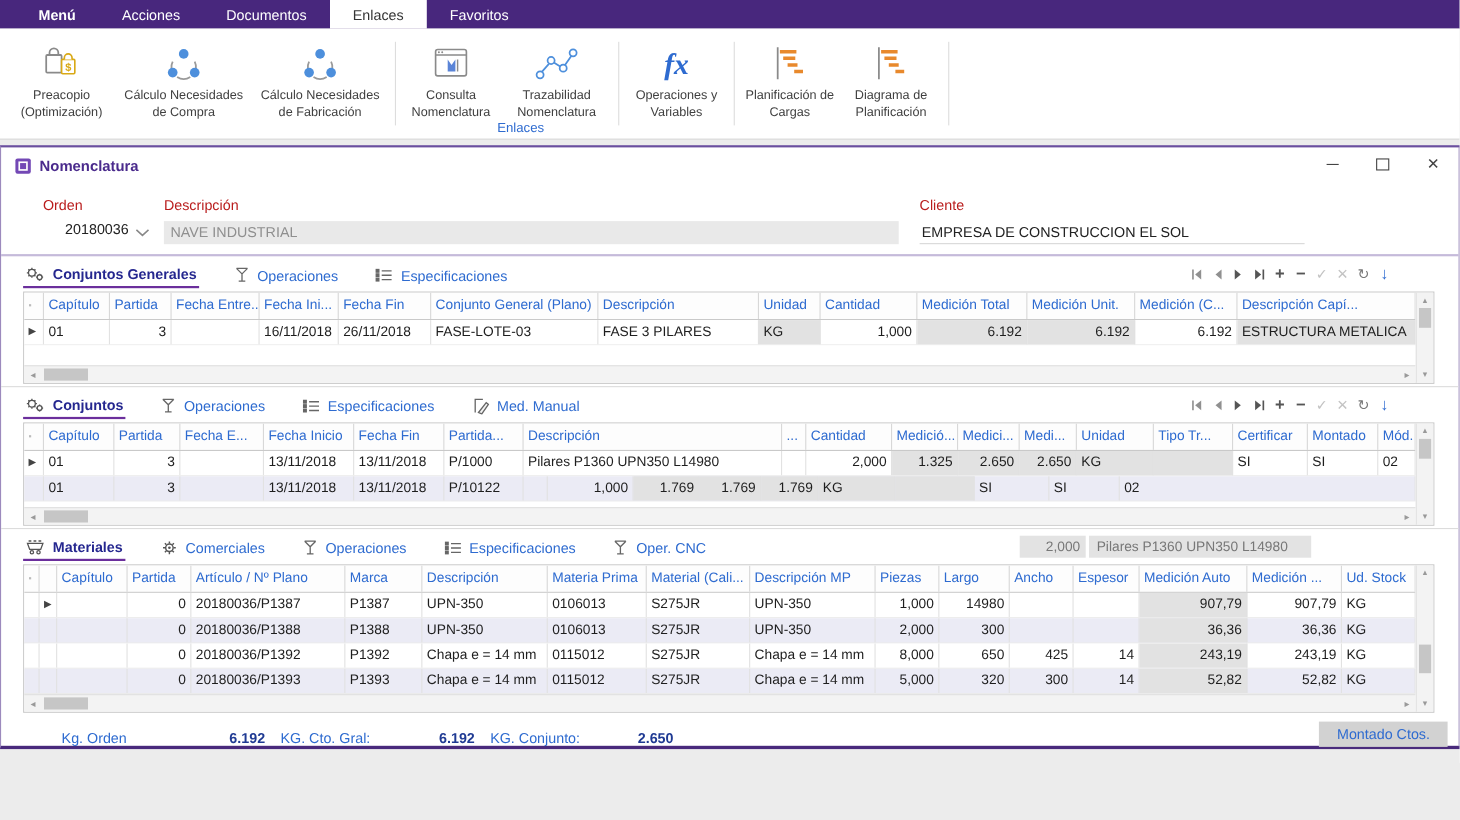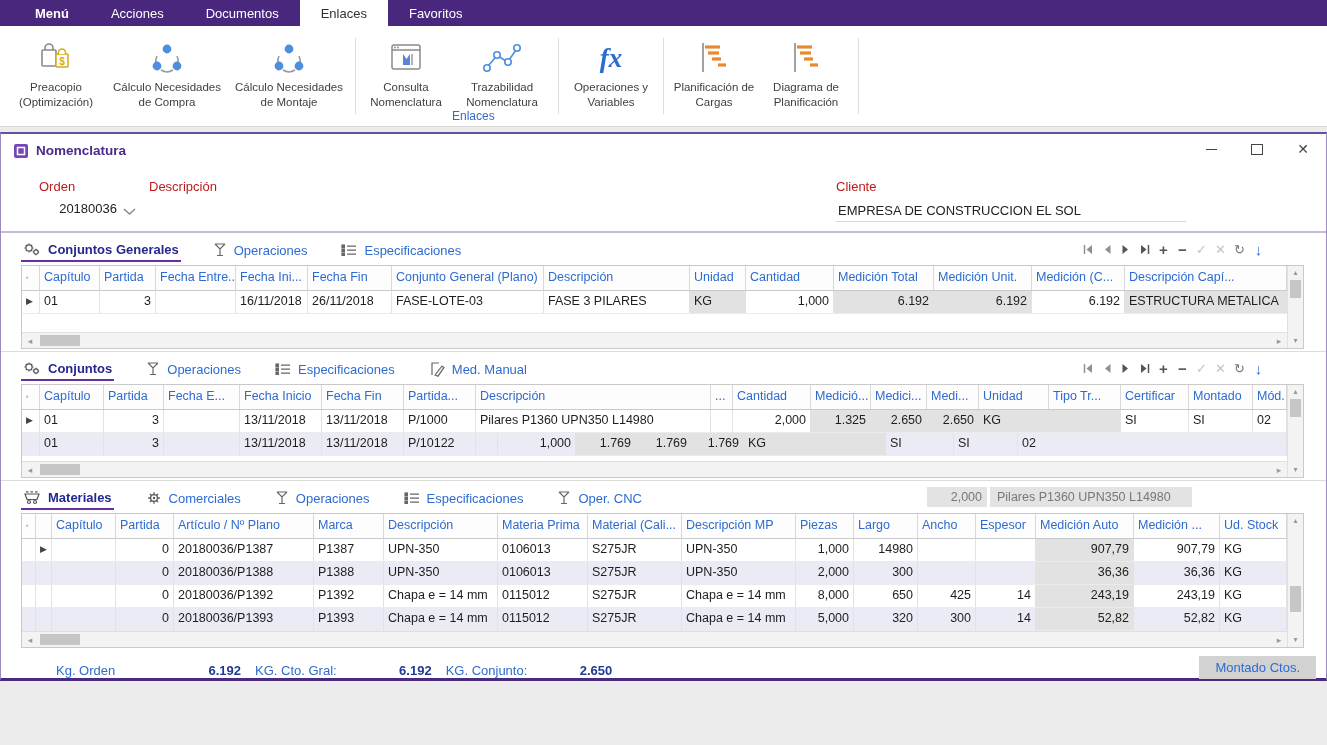--- a/index.html
+++ b/index.html
@@ -132,34 +132,34 @@
           </g>
           <g fill="#4d8fdc">
             <circle cx="21" cy="10" r="4.4"></circle>
             <circle cx="11" cy="27" r="4.4"></circle>
             <circle cx="31" cy="27" r="4.4"></circle>
           </g>
         </svg>
     </span>
     <span>Cálculo Necesidades de Compra</span>
   </div>
-  <div class="rbtn" style="width:120px">
+  <div class="rbtn" style="width:124px">
     <span class="ric">
       <svg width="42" height="38">
           <g fill="none" stroke="#9a9a9a" stroke-width="1.6">
             <path d="M12 28a11 11 0 0 1 -1-11M30 28a11 11 0 0 0 1-11M15 31a11 11 0 0 0 12 0"></path>
           </g>
           <g fill="#4d8fdc">
             <circle cx="21" cy="10" r="4.4"></circle>
             <circle cx="11" cy="27" r="4.4"></circle>
             <circle cx="31" cy="27" r="4.4"></circle>
           </g>
         </svg>
     </span>
-    <span>Cálculo Necesidades de Montaje</span>
+    <span>Cálculo Necesidades de Fabricación</span>
   </div>
   <div class="rsep"></div>
   <div class="rbtn" style="width:88px">
     <span class="ric">
       <svg width="38" height="36">
           <g fill="none" stroke="#8a8a8a" stroke-width="1.5">
             <rect x="5" y="5" width="28" height="24" rx="2"></rect>
             <path d="M5 10h28"></path>
           </g>
           <circle cx="8" cy="7.5" r=".9" fill="#8a8a8a"></circle>
@@ -252,20 +252,21 @@
   <div class="formrow">
     <span class="flabel" style="left:38px">Orden</span>
     <span class="flabel" style="left:148px">Descripción</span>
     <span class="flabel" style="left:835px">Cliente</span>
     <span class="fval orden-val">20180036</span>
     <span class="chev">
       <svg width="13" height="8">
           <path d="M1 1l5.5 5L12 1" fill="none" stroke="#888" stroke-width="1.4"></path>
         </svg>
     </span>
+    <span class="fval desc-box">NAVE INDUSTRIAL</span>
     <span class="fval cli-box">EMPRESA DE CONSTRUCCION EL SOL</span>
   </div>
   <div class="formsep"></div>
 
   <div class="section">
     <div class="tabsrow">
       <span class="tab active">
         <span class="ticon">
             <svg width="18" height="16">
               <g fill="none" stroke="#555" stroke-width="1.2">

